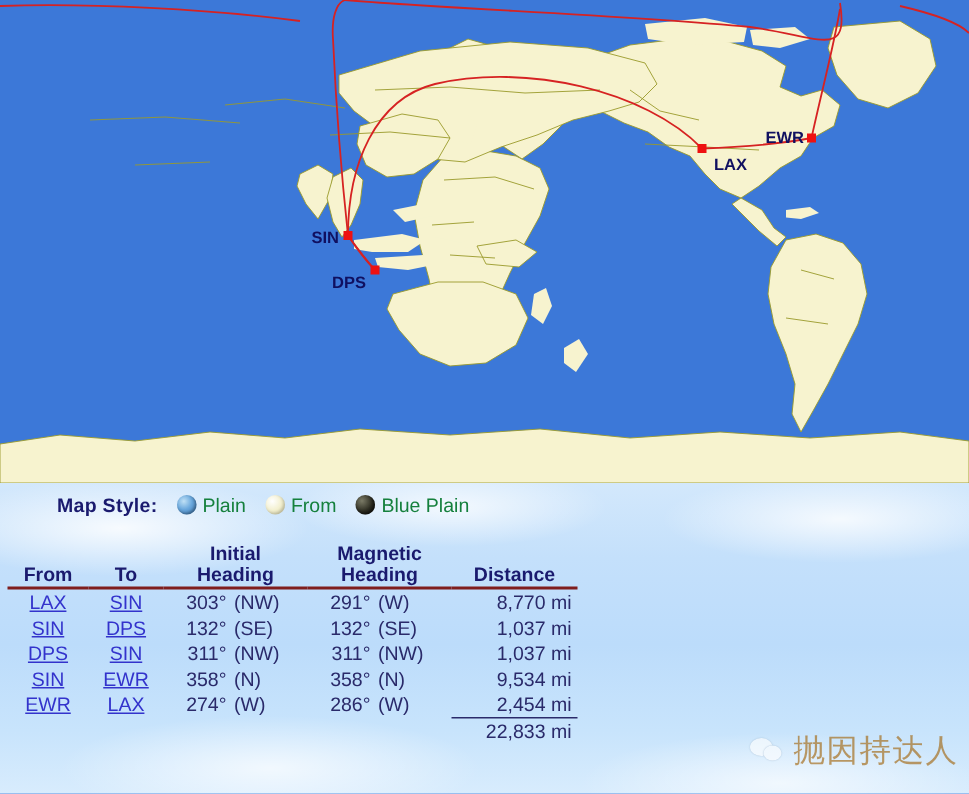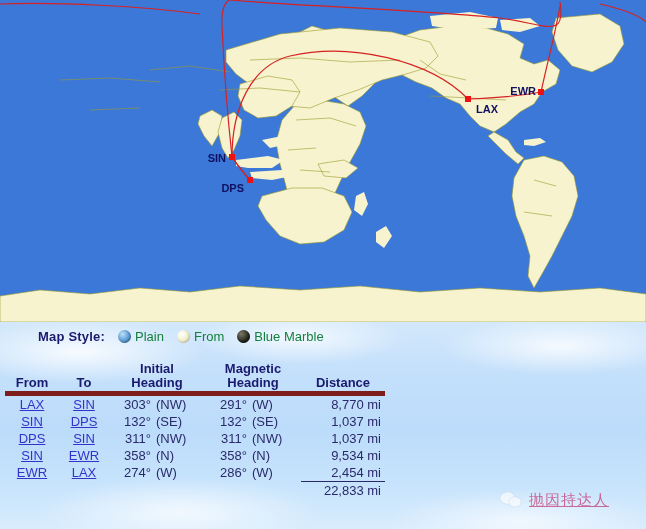--- a/index.html
+++ b/index.html
@@ -47,21 +47,21 @@
   #distances{position:absolute;left:0;top:355px;width:646px;}
   #dist-title{
     margin-left:5px;font-size:17px;font-weight:bold;color:#1a1a6e;letter-spacing:.2px;
   }
   table.dist{
     margin-top:7px;margin-left:5px;border-collapse:collapse;
     font-size:13px;color:#1a1a6e;
   }
   table.dist th{
     font-weight:bold;text-align:center;padding:0 4px 1px 4px;
-    border-bottom:5px solid #7f1d1d;white-space:pre-line;line-height:14px;
+    border-bottom:2px solid #7f1d1d;white-space:pre-line;line-height:14px;
     vertical-align:bottom;
   }
   table.dist th.c-from{width:46px;}
   table.dist th.c-to{width:42px;}
   table.dist th.c-ih{width:88px;}
   table.dist th.c-mh{width:88px;}
   table.dist th.c-dist{width:76px;}
   table.dist td{padding:1px 4px;line-height:15px;color:#2a2a6a;}
   .pathnote{color:#3a2a7a;padding-top:1px;padding-bottom:0;}
   .ap{color:#3333cc;text-decoration:underline;cursor:pointer;font-weight:normal;}
@@ -79,23 +79,22 @@
   #watermark .wc{
     width:22px;height:19px;margin-right:7px;position:relative;flex:0 0 auto;
   }
   #watermark .wc .b1,#watermark .wc .b2{
     position:absolute;background:#ffffff;border-radius:50%;
     box-shadow:0 0 1px rgba(120,150,180,.9);
   }
   #watermark .wc .b1{left:0;top:1px;width:15px;height:12px;}
   #watermark .wc .b2{left:9px;top:6px;width:12px;height:10px;}
   #watermark .wtext{
-    font-size:15px;color:#be185d;letter-spacing:1px;white-space:nowrap;
+    font-size:21px;color:#a16207;letter-spacing:1px;white-space:nowrap;
     font-family:"DejaVu Sans", sans-serif;
-    text-decoration:underline;
   }
   
   .maplbl{font-family:"Liberation Sans",sans-serif;font-size:11px;font-weight:bold;fill:#101060;}
 </style>
 </head>
 <body>
 
 <div id="page-bg"></div>
 
 <div id="map">
@@ -234,21 +233,21 @@
     <span>Plain</span>
   </span>
 
   <span class="ms-opt">
     <span class="gl gl-light"></span>
     <span>From</span>
   </span>
 
   <span class="ms-opt">
     <span class="gl gl-marble"></span>
-    <span>Blue Marble</span>
+    <span>Blue Plain</span>
   </span>
 </div>
 
 <div id="distances">
 
   <table class="dist">
     <thead>
       <tr>
         <th class="c-from">From</th>
         <th class="c-to">To</th>

